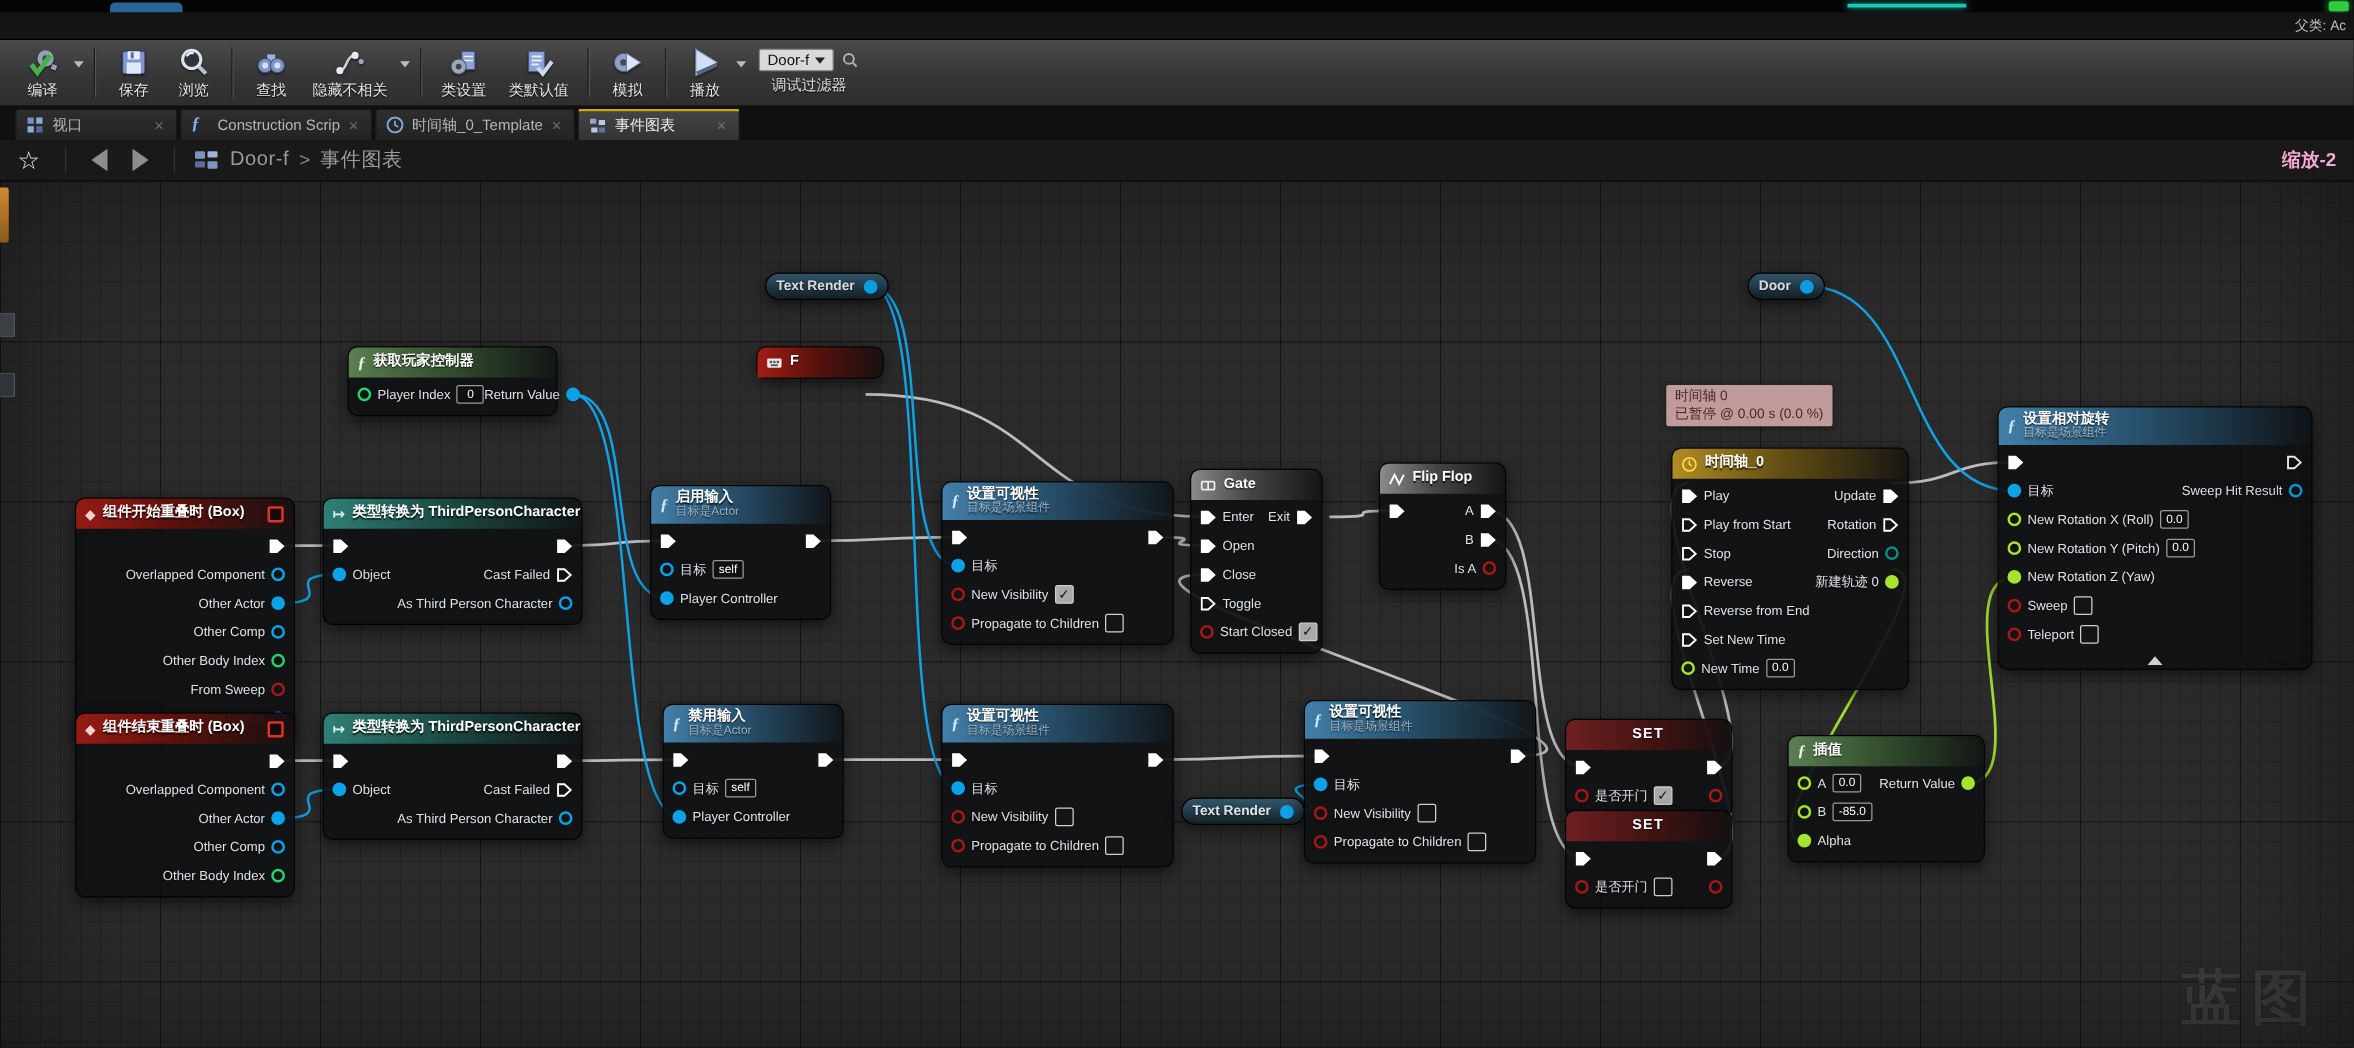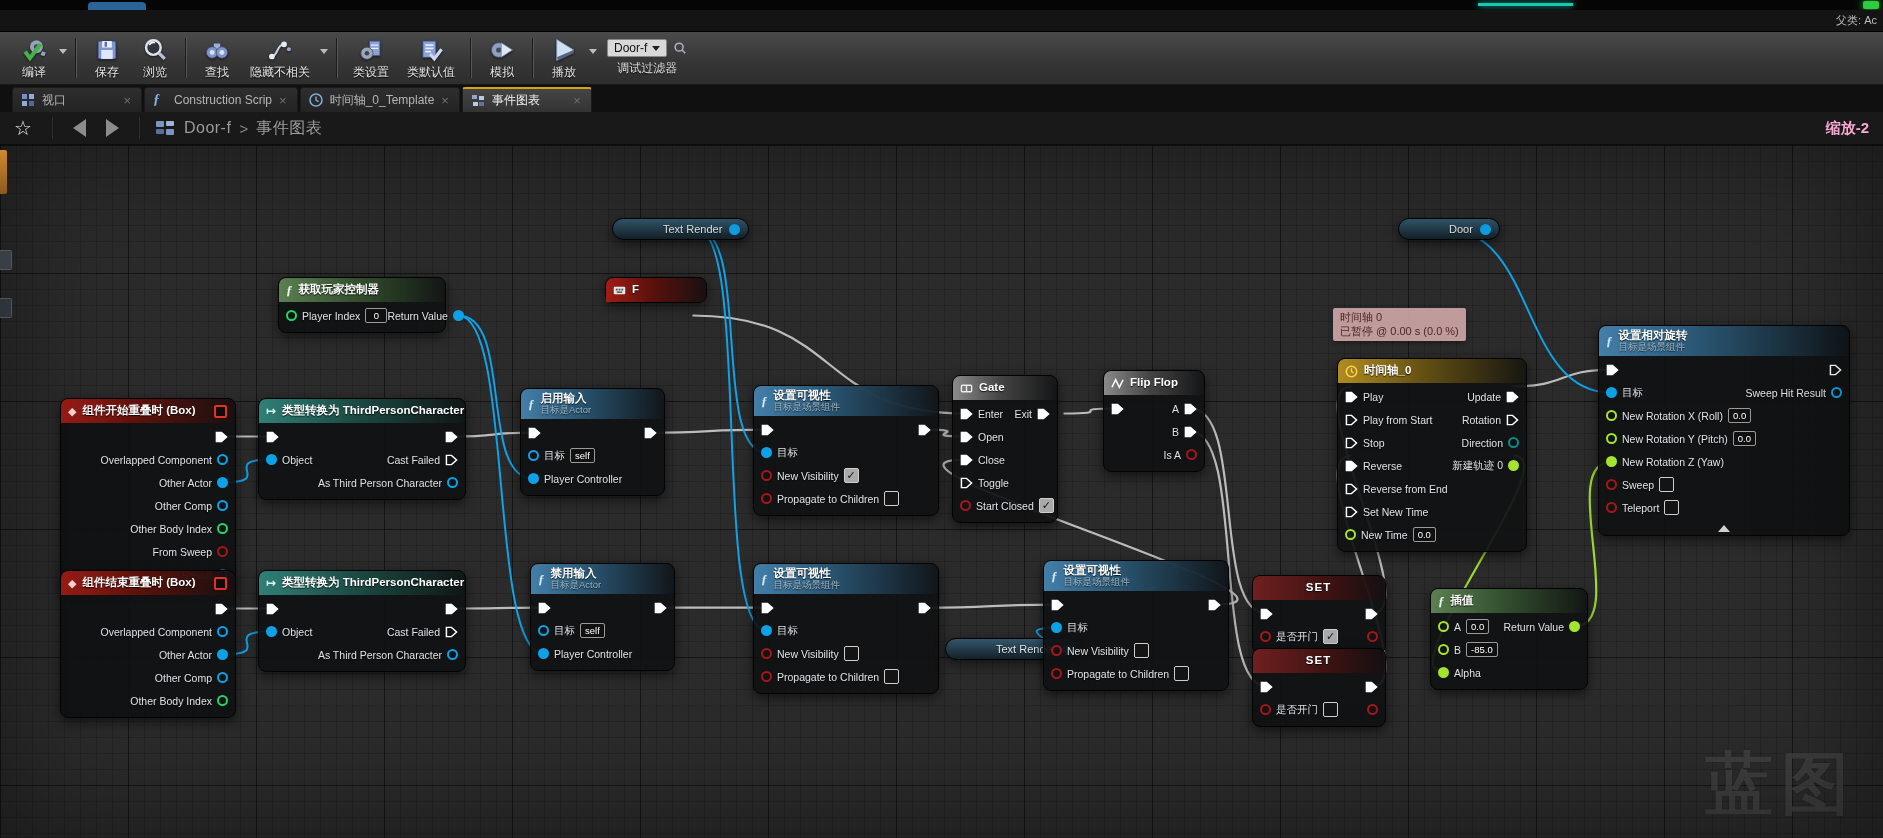--- a/index.html
+++ b/index.html
@@ -60,21 +60,21 @@
       linear-gradient(to bottom, rgba(0,0,0,.16) 1px, transparent 1px);
     background-size:128px 128px,128px 128px,16px 16px,16px 16px;
     overflow:hidden;}
   #canvas:after{content:"";position:absolute;inset:0;pointer-events:none;box-shadow:inset 0 0 120px rgba(0,0,0,.45);}
   #wires{position:absolute;left:0;top:0;width:100%;height:100%;}
   .wire{fill:none;}
   .w-exec{stroke:#d6d6d6;stroke-width:2.2;opacity:.85;}
   .w-object{stroke:#0fa8f0;stroke-width:2;opacity:.95;}
   .w-float{stroke:#a4e42f;stroke-width:2.2;opacity:.95;}
   #nodes{position:absolute;left:0;top:0;width:100%;height:100%;}
-  .watermark{position:absolute;right:26px;bottom:8px;font-size:68px;font-weight:bold;color:#484848;opacity:.65;letter-spacing:8px;text-shadow:0 0 1px #000;}
+  .watermark{position:absolute;right:26px;bottom:8px;font-size:48px;font-weight:bold;color:#484848;opacity:.65;letter-spacing:8px;text-shadow:0 0 1px #000;}
   
   .node{position:absolute;background:rgba(16,17,19,.93);border:1px solid #030303;border-radius:8px;box-shadow:0 4px 12px rgba(0,0,0,.55);box-sizing:border-box;font-size:10.5px;color:#d9dde0;}
   .node-header{display:flex;align-items:center;gap:6px;padding:3px 8px 3px 7px;border-radius:7px 7px 0 0;min-height:18px;}
   .nh-text{display:flex;flex-direction:column;line-height:1.15;}
   .nh-title{font-size:11.5px;font-weight:bold;color:#fff;text-shadow:0 1px 1px rgba(0,0,0,.8);white-space:nowrap;}
   .nh-sub{font-size:9.5px;color:#9db6c6;text-shadow:0 1px 1px rgba(0,0,0,.7);}
   .t-ev  .node-header{background:linear-gradient(90deg,#a01d16,#5c110b 45%,rgba(38,10,7,.25));}
   .t-cast .node-header{background:linear-gradient(90deg,#2f8077,#1c4c45 45%,rgba(12,30,28,.25));}
   .t-fn  .node-header{background:linear-gradient(90deg,#437fa9,#27506b 45%,rgba(15,30,40,.25));}
   .t-pure .node-header{background:linear-gradient(90deg,#5b7f52,#34512f 45%,rgba(20,32,18,.25));}
@@ -94,21 +94,21 @@
   .plabel{white-space:nowrap;color:#dfe3e6;text-shadow:0 1px 1px rgba(0,0,0,.6);}
   .valbox{border:1px solid #9a9a9a;background:#101010;color:#fff;font-size:9.5px;padding:0 4px;min-width:12px;text-align:center;border-radius:2px;line-height:13px;}
   .chk{width:13px;height:13px;border:1px solid #cfcfcf;background:#141414;border-radius:2px;display:inline-flex;align-items:center;justify-content:center;font-size:11px;color:#141414;}
   .chk.checked{background:#a9a9a9;font-weight:bold;}
   .dpin{width:11px;height:11px;border-radius:50%;border:2px solid var(--c,#888);box-sizing:border-box;flex:0 0 auto;}
   .dpin.connected{background:var(--c,#888);}
   .p-object{--c:#0da2e7;} .p-bool{--c:#a61717;} .p-int{--c:#25d366;}
   .p-float{--c:#a4e42f;} .p-struct{--c:#2458cf;} .p-enum{--c:#0d8b84;} .p-key{--c:#0da2e7;}
   .epin{display:inline-flex;flex:0 0 auto;}
   .node.pill{display:flex;align-items:center;gap:7px;padding:1px 8px;border-radius:12px;background:linear-gradient(180deg,#33576c,#132028);border:1px solid #000;height:22px;font-size:11px;color:#fff;}
-  .pill .plabel{font-weight:normal;margin-left:42px;}
+  .pill .plabel{font-weight:bold;}
   .collapse-tri{width:0;height:0;border-left:6px solid transparent;border-right:6px solid transparent;border-bottom:7px solid #cfcfcf;margin:1px auto 3px;}
   .tl-tooltip{position:absolute;left:1333px;top:163px;background:rgba(205,165,165,.92);color:#4d2626;font-size:11px;line-height:1.3;padding:2px 7px;border-radius:2px;z-index:5;box-shadow:0 2px 5px rgba(0,0,0,.4);}
   
   .edge-tab{position:absolute;left:0;top:150px;width:7px;height:44px;background:linear-gradient(180deg,#d18a2e,#8a5a1c);border-radius:0 2px 2px 0;z-index:6;}
   .edge-icon{position:absolute;left:0;width:11px;height:18px;background:#3a3f46;border:1px solid #555;border-left:none;border-radius:0 2px 2px 0;z-index:6;}
   .edge-icon.e1{top:250px;} .edge-icon.e2{top:298px;background:#2f343b;}
 </style>
 </head>
 <body>
 

